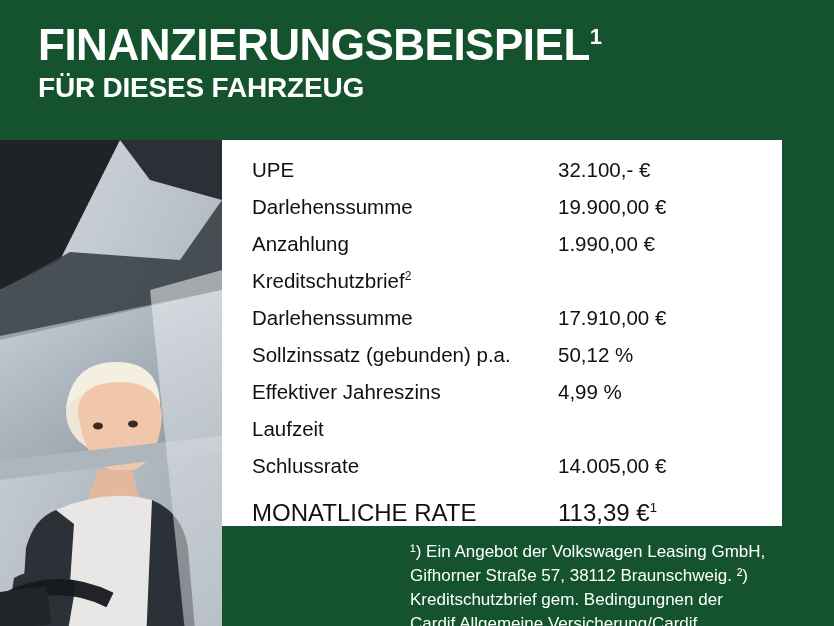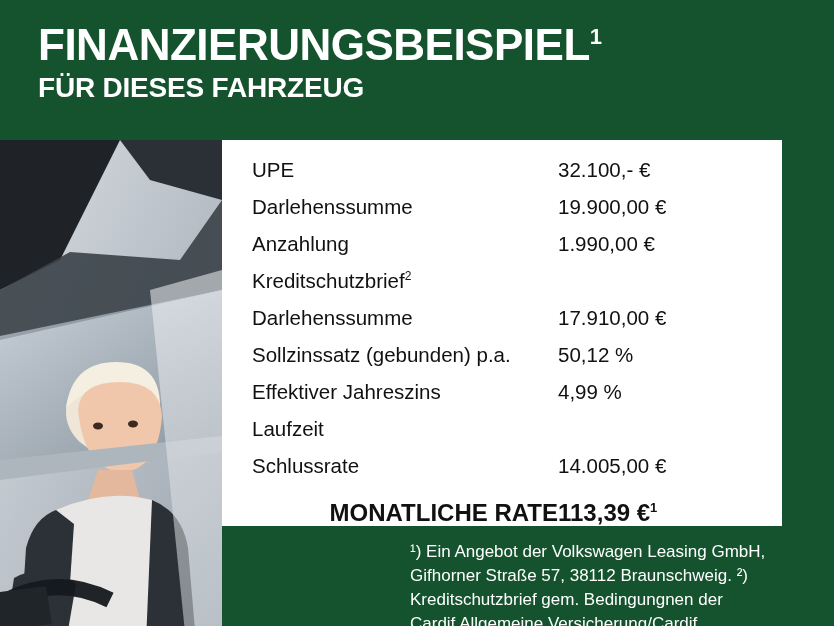--- a/index.html
+++ b/index.html
@@ -93,25 +93,24 @@
   }
   .row .label sup {
     font-size: 12px;
     vertical-align: super;
     line-height: 0;
   }
   .row .value {
     white-space: nowrap;
   }
   .row.monthly {
-    font-weight: bold;
+    font-weight: normal;
     font-size: 24px;
     height: 44px;
     align-items: center;
-    text-align: right;
   }
   .row.monthly .label {
     width: 306px;
     flex: 0 0 306px;
     letter-spacing: 0px;
   }
   .row.monthly .value sup {
     font-size: 13px;
     vertical-align: super;
     line-height: 0;

